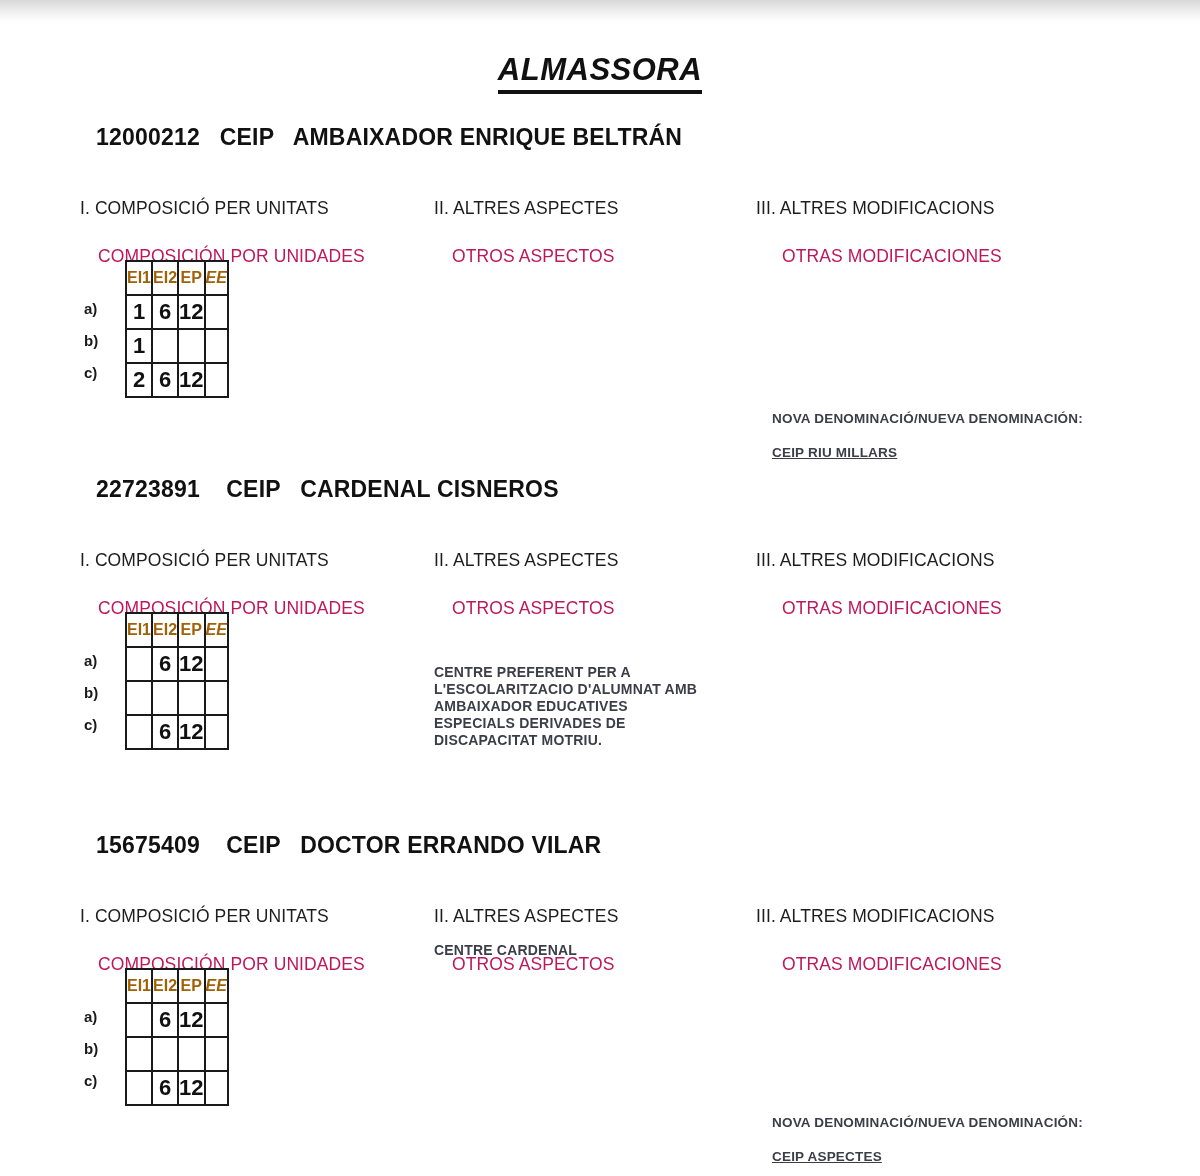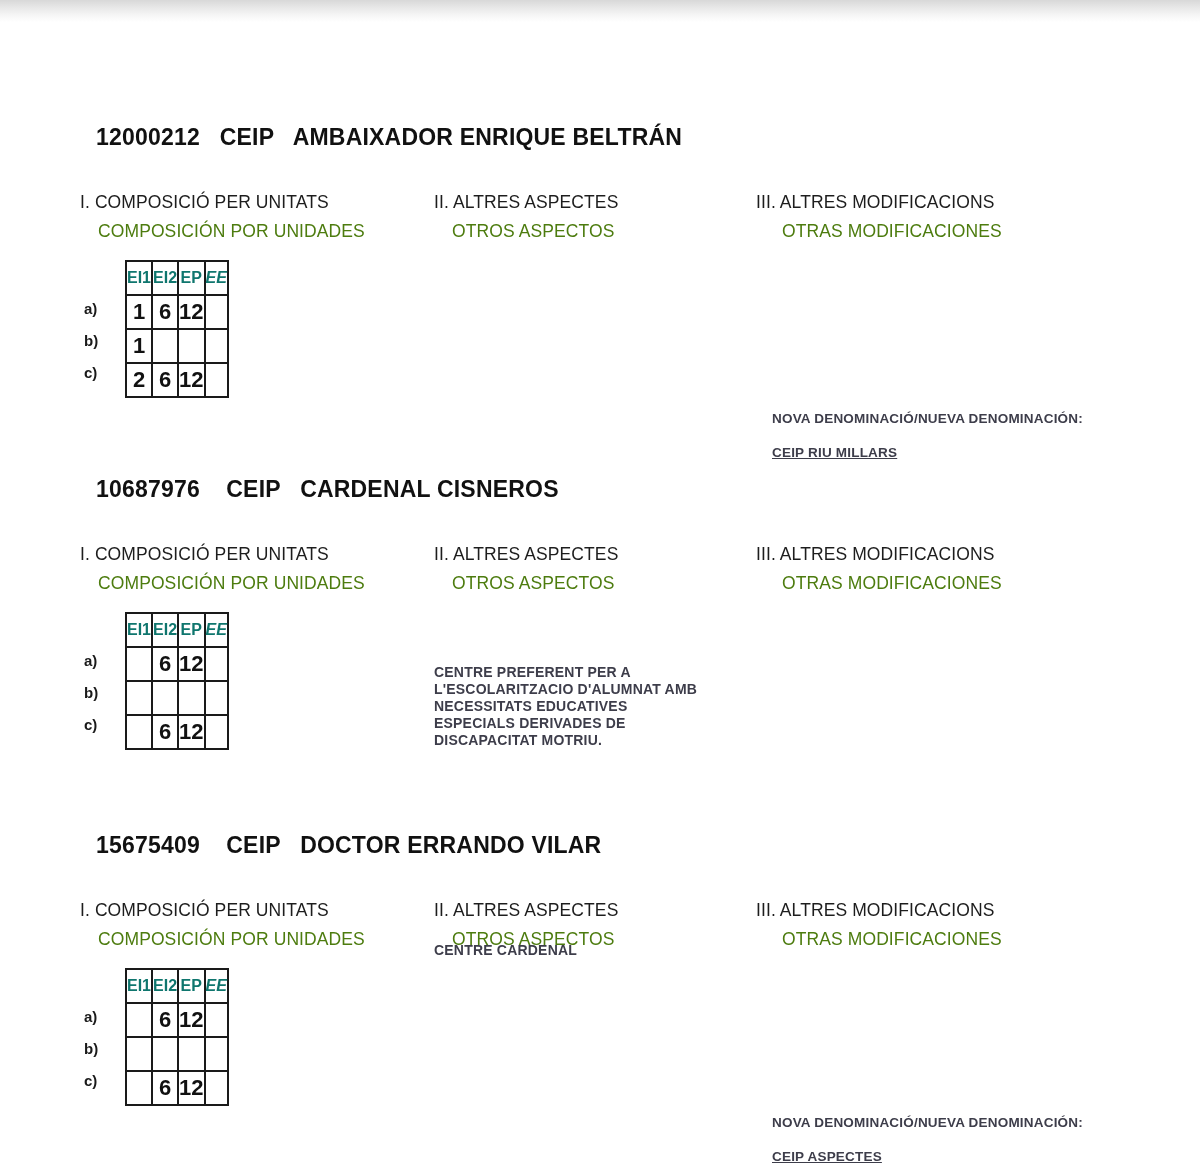--- a/index.html
+++ b/index.html
@@ -66,39 +66,39 @@
     font-weight: bold;
     letter-spacing: 0.2px;
     white-space: pre;
     color: #111;
   }
 
   
   .sections {
     position: absolute;
     left: 0;
-    top: 68px;
+    top: 74px;
     width: 1077px;
     height: 60px;
   }
   .section-col {
     position: absolute;
     top: 0;
   }
   .section-col .line1 {
     font-size: 17.5px;
     color: #1d1d1d;
     white-space: nowrap;
     letter-spacing: 0.1px;
   }
   .section-col .line2 {
     font-size: 17.5px;
-    color: #4d7c0f;
+    color: #be185d;
     white-space: nowrap;
-    margin-top: 8px;
+    margin-top: 27px;
     padding-left: 18px;
     letter-spacing: 0.1px;
   }
   .col-1 { left: 80px; }
   .col-2 { left: 434px; }
   .col-3 { left: 756px; }
   .col-3 .line2 { padding-left: 26px; }
 
   
   .units-wrap {
@@ -129,21 +129,21 @@
     border: 2px solid #1a1a1a;
     text-align: center;
     vertical-align: middle;
     background: #fff;
     padding: 0;
   }
   table.units th {
     height: 32px;
     font-size: 16px;
     font-weight: bold;
-    color: #0f766e;
+    color: #a16207;
   }
   table.units td {
     height: 32px;
     font-size: 22px;
     font-weight: bold;
     color: #111;
   }
   .c-ei1 { width: 56px; }
   .c-ei2 { width: 51px; }
   .c-ep  { width: 61px; }
@@ -177,20 +177,23 @@
     text-decoration: underline;
   }
 </style>
 </head>
 <body>
 
 <div class="page">
 
   <div class="page-top-shade"></div>
 
+  <div class="doc-title">
+    <span class="t-inner">ALMASSORA</span>
+  </div>
 
   <div class="school" style="top:124px;">
     <div class="school-heading">12000212   CEIP   AMBAIXADOR ENRIQUE BELTRÁN</div>
 
     <div class="sections">
       <div class="section-col col-1">
         <div class="line1">I. COMPOSICIÓ PER UNITATS</div>
         <div class="line2">COMPOSICIÓN POR UNIDADES</div>
       </div>
       <div class="section-col col-2">
@@ -243,21 +246,21 @@
 
     <div class="note-ii" style="top:160px;"></div>
 
     <div class="note-iii" style="top:246px;">
       <div>NOVA DENOMINACIÓ/NUEVA DENOMINACIÓN:</div>
       <div class="new-name">CEIP RIU MILLARS</div>
     </div>
   </div>
 
   <div class="school" style="top:476px;">
-    <div class="school-heading">10687976    CEIP   CARDENAL CISNEROS</div>
+    <div class="school-heading">22723891    CEIP   CARDENAL CISNEROS</div>
 
     <div class="sections">
       <div class="section-col col-1">
         <div class="line1">I. COMPOSICIÓ PER UNITATS</div>
         <div class="line2">COMPOSICIÓN POR UNIDADES</div>
       </div>
       <div class="section-col col-2">
         <div class="line1">II. ALTRES ASPECTES</div>
         <div class="line2">OTROS ASPECTOS</div>
       </div>
@@ -300,21 +303,21 @@
             <td>6</td>
             <td>12</td>
             <td></td>
           </tr>
         </tbody>
       </table>
     </div>
 
     <div class="note-ii" style="top:188px;">CENTRE PREFERENT PER A
 L'ESCOLARITZACIO D'ALUMNAT AMB
-NECESSITATS EDUCATIVES
+AMBAIXADOR EDUCATIVES
 ESPECIALS DERIVADES DE
 DISCAPACITAT MOTRIU.</div>
 
   </div>
 
   <div class="school" style="top:832px;">
     <div class="school-heading">15675409    CEIP   DOCTOR ERRANDO VILAR</div>
 
     <div class="sections">
       <div class="section-col col-1">

